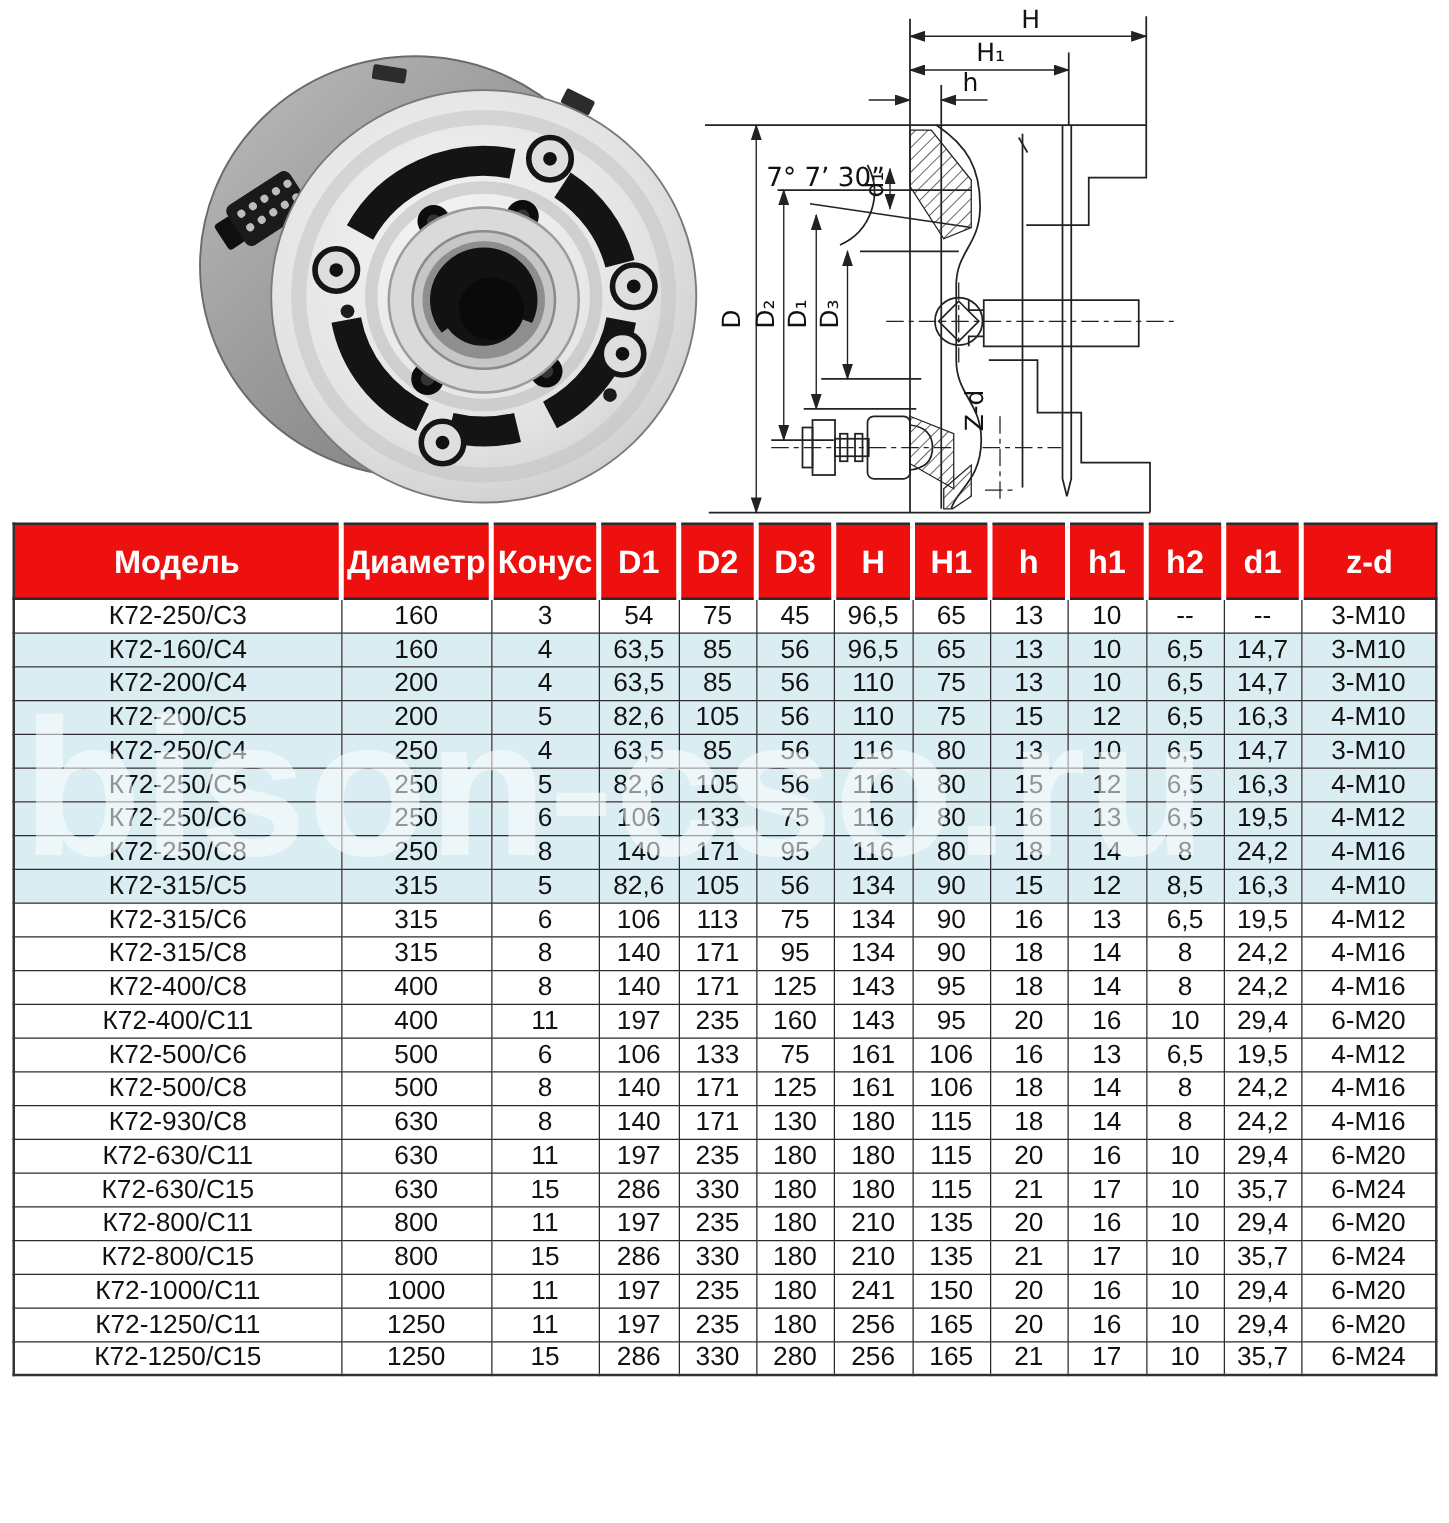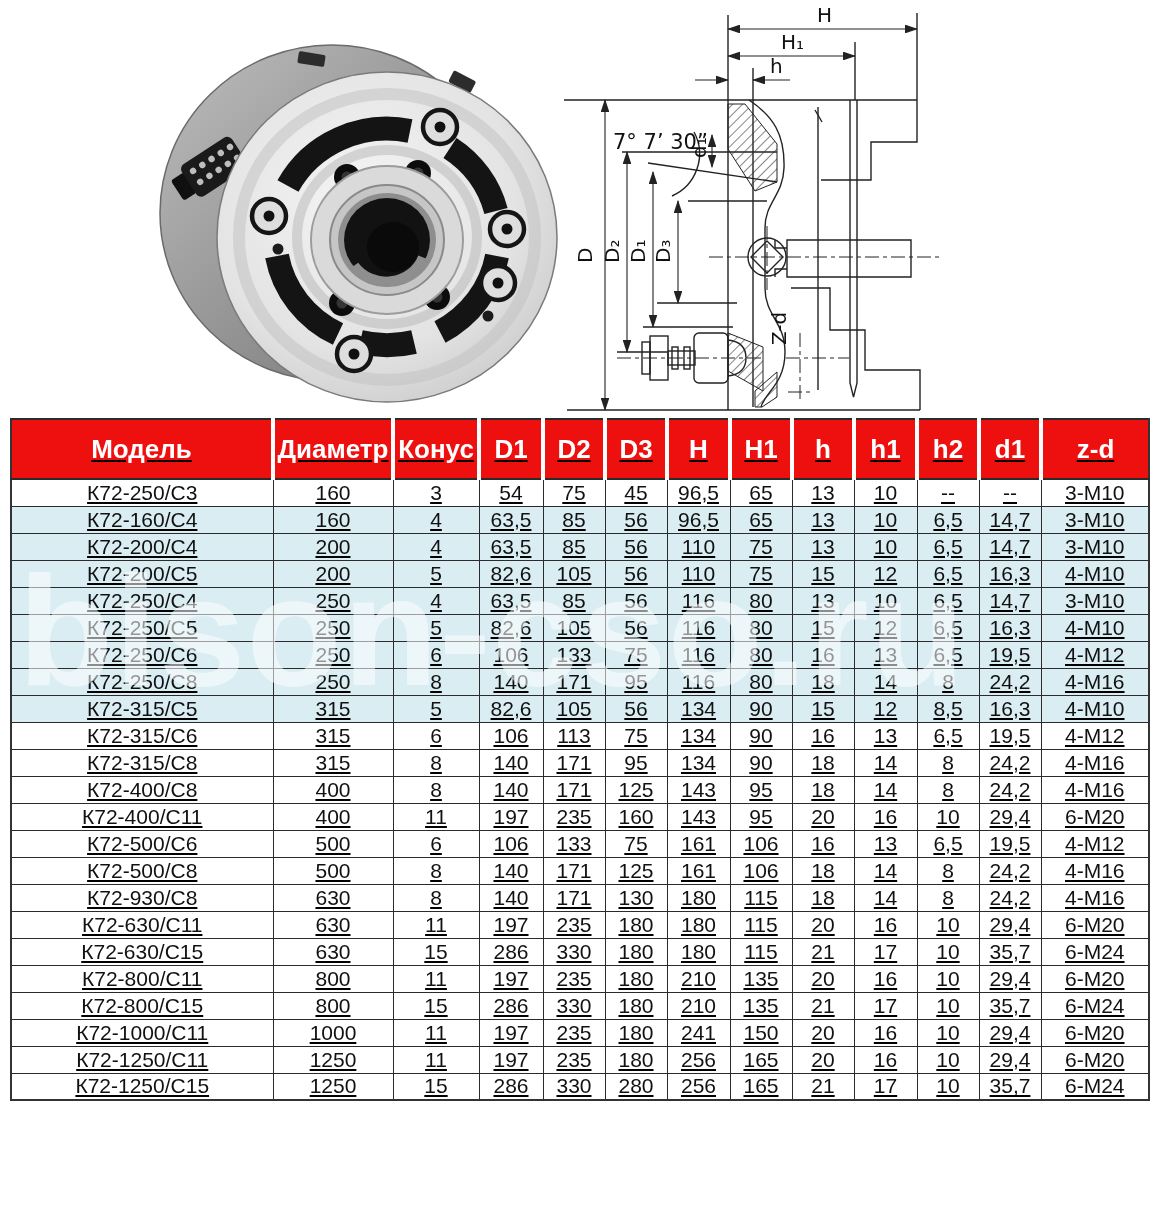--- a/index.html
+++ b/index.html
@@ -6,21 +6,21 @@
   body { background:#ffffff; font-family:"Liberation Sans", sans-serif; }
   #canvas { position:relative; width:1159px; height:1218px; background:#fff; overflow:hidden; }
 
   
   #photo   { position:absolute; left:150px; top:25px; }
   #drawing { position:absolute; left:559px; top:0; }
   .dimtext { font-family:"DejaVu Sans", sans-serif; font-size:20px; fill:#111; }
   .angletext { font-family:"DejaVu Sans", sans-serif; font-size:21px; fill:#111; }
 
   
-  #tablewrap { position:absolute; left:10px; top:418px; width:1138px;text-decoration:underline; }
+  #tablewrap { position:absolute; left:10px; top:418px; width:1138px; }
   table.spec { width:1138px; table-layout:fixed; border-collapse:collapse; border:2px solid #333; }
   table.spec col:nth-child(1){width:262px} table.spec col:nth-child(2){width:120px}
   table.spec col:nth-child(3){width:86px}  table.spec col:nth-child(4){width:64px}
   table.spec col:nth-child(5){width:62px}  table.spec col:nth-child(6){width:62px}
   table.spec col:nth-child(7){width:63px}  table.spec col:nth-child(8){width:62px}
   table.spec col:nth-child(9){width:62px}  table.spec col:nth-child(10){width:63px}
   table.spec col:nth-child(11){width:62px} table.spec col:nth-child(12){width:62px}
   table.spec col:nth-child(13){width:108px}
   table.spec thead tr { height:60px; }
   table.spec th {

